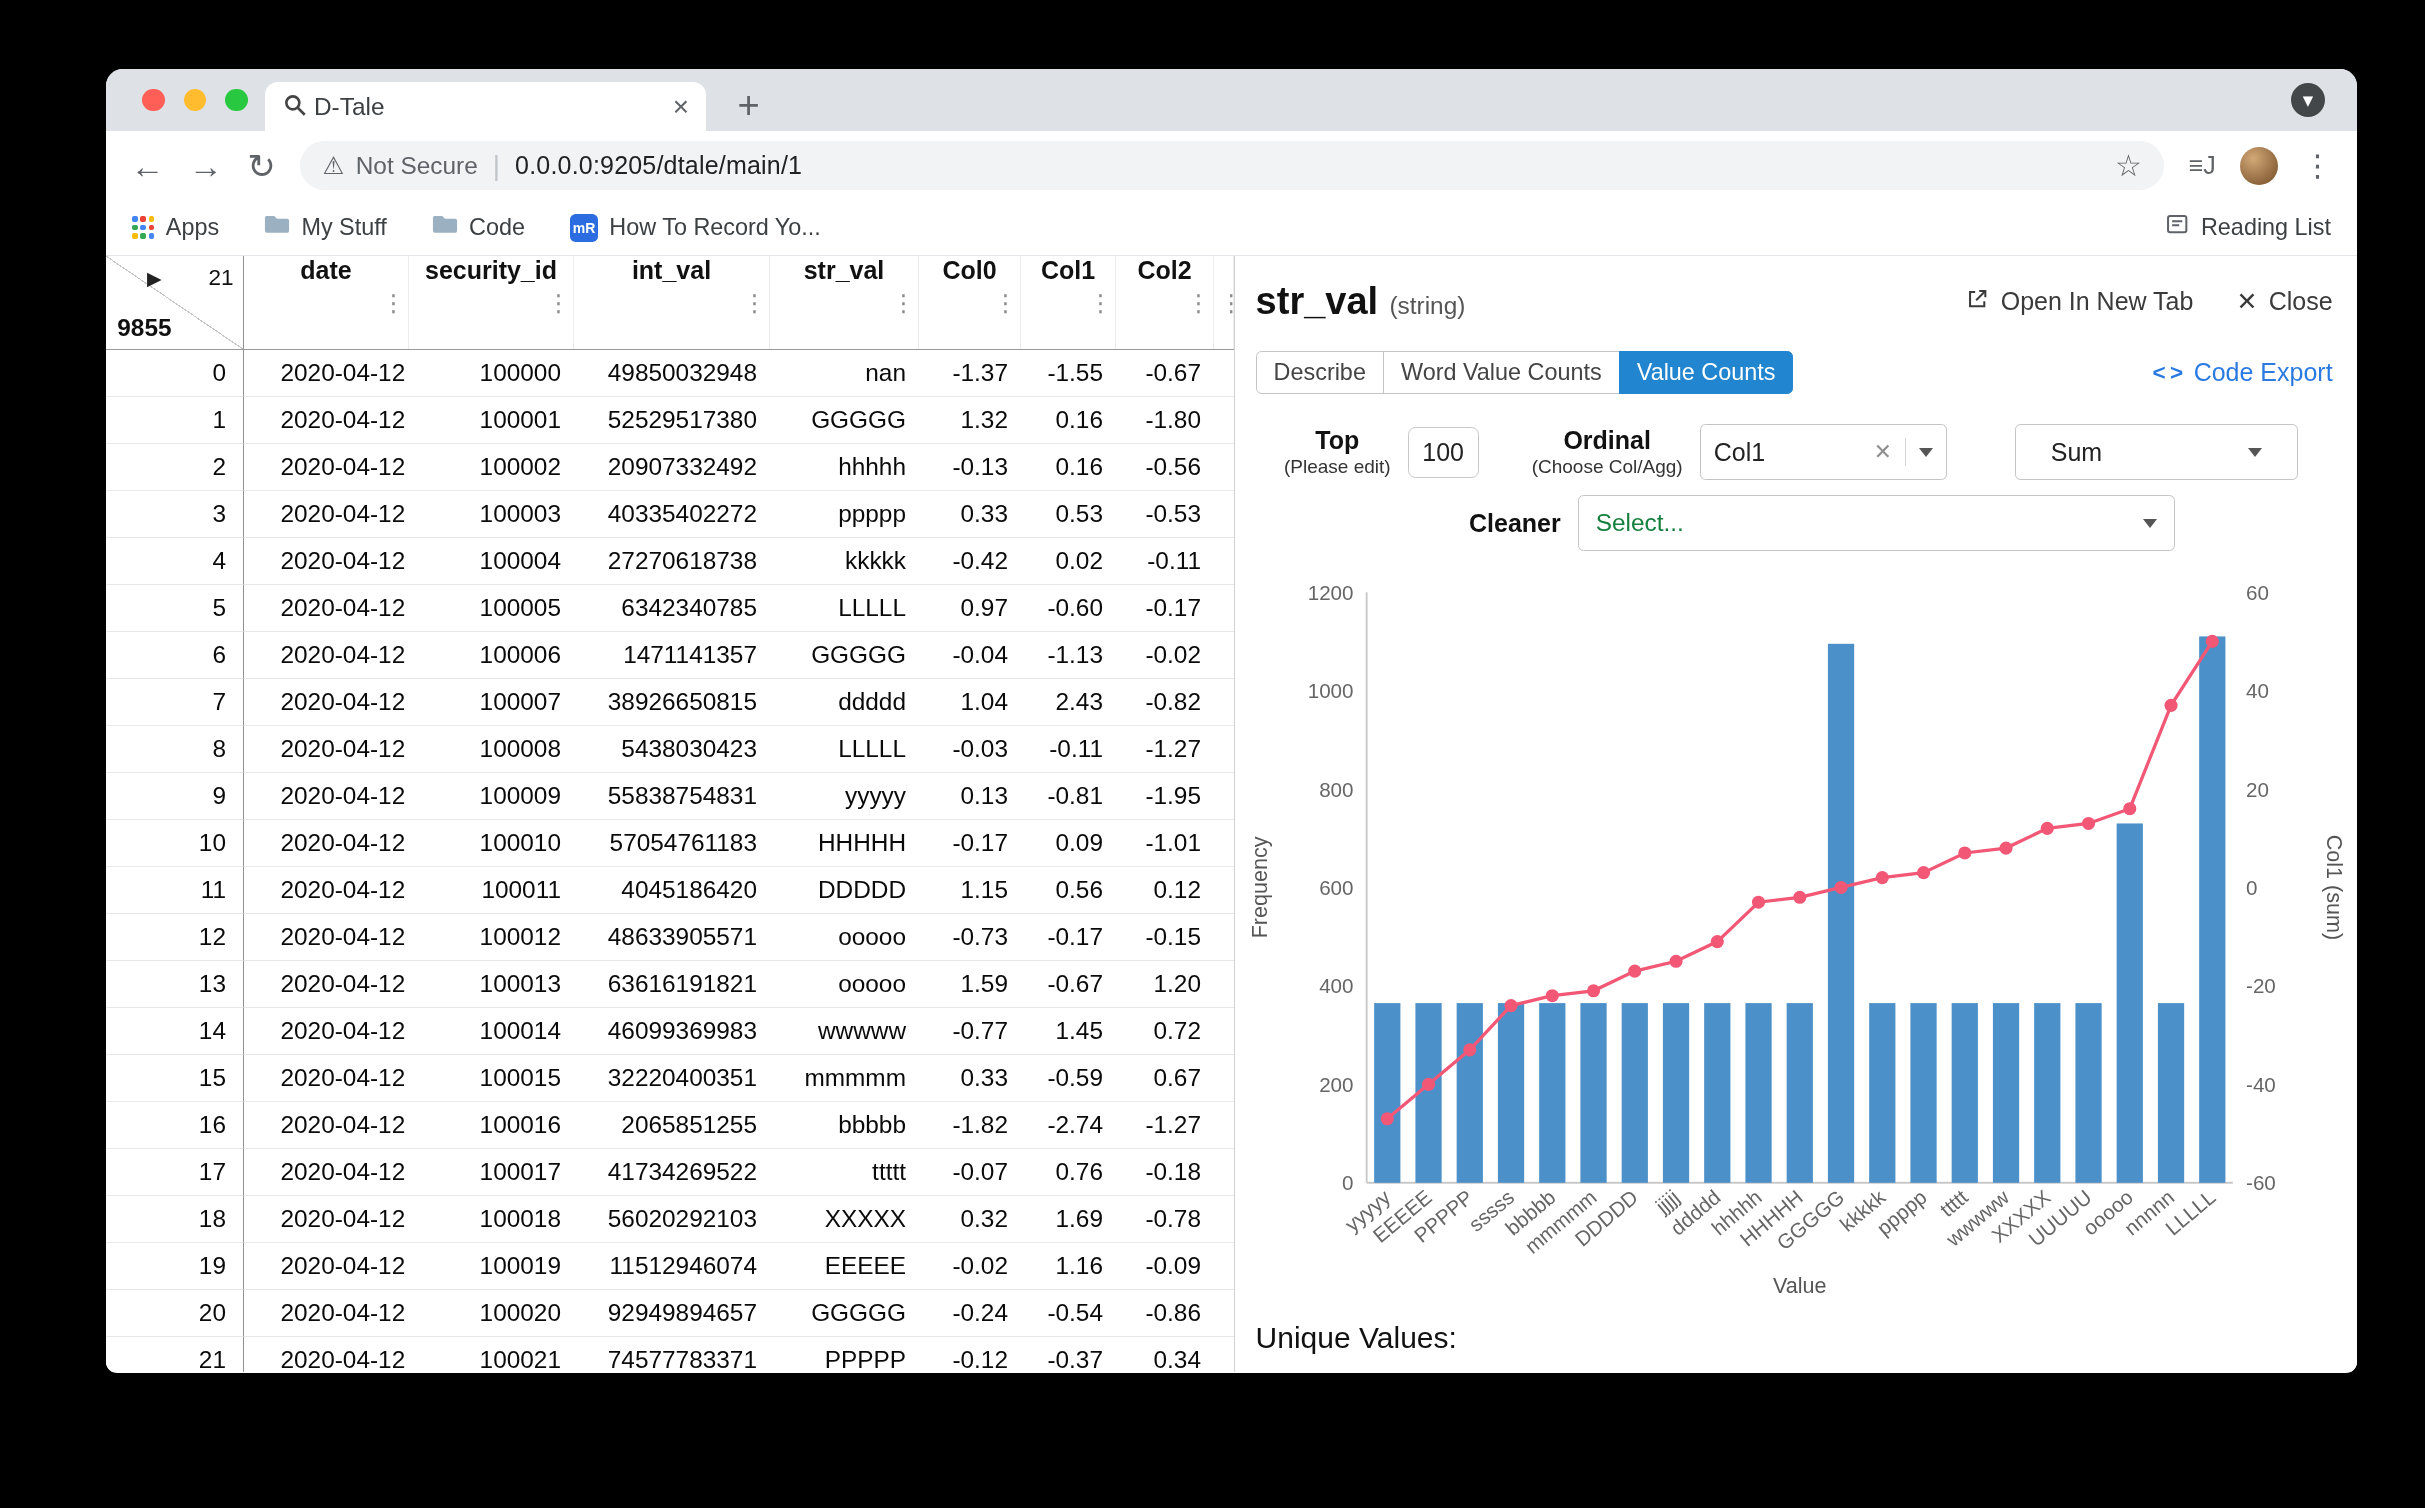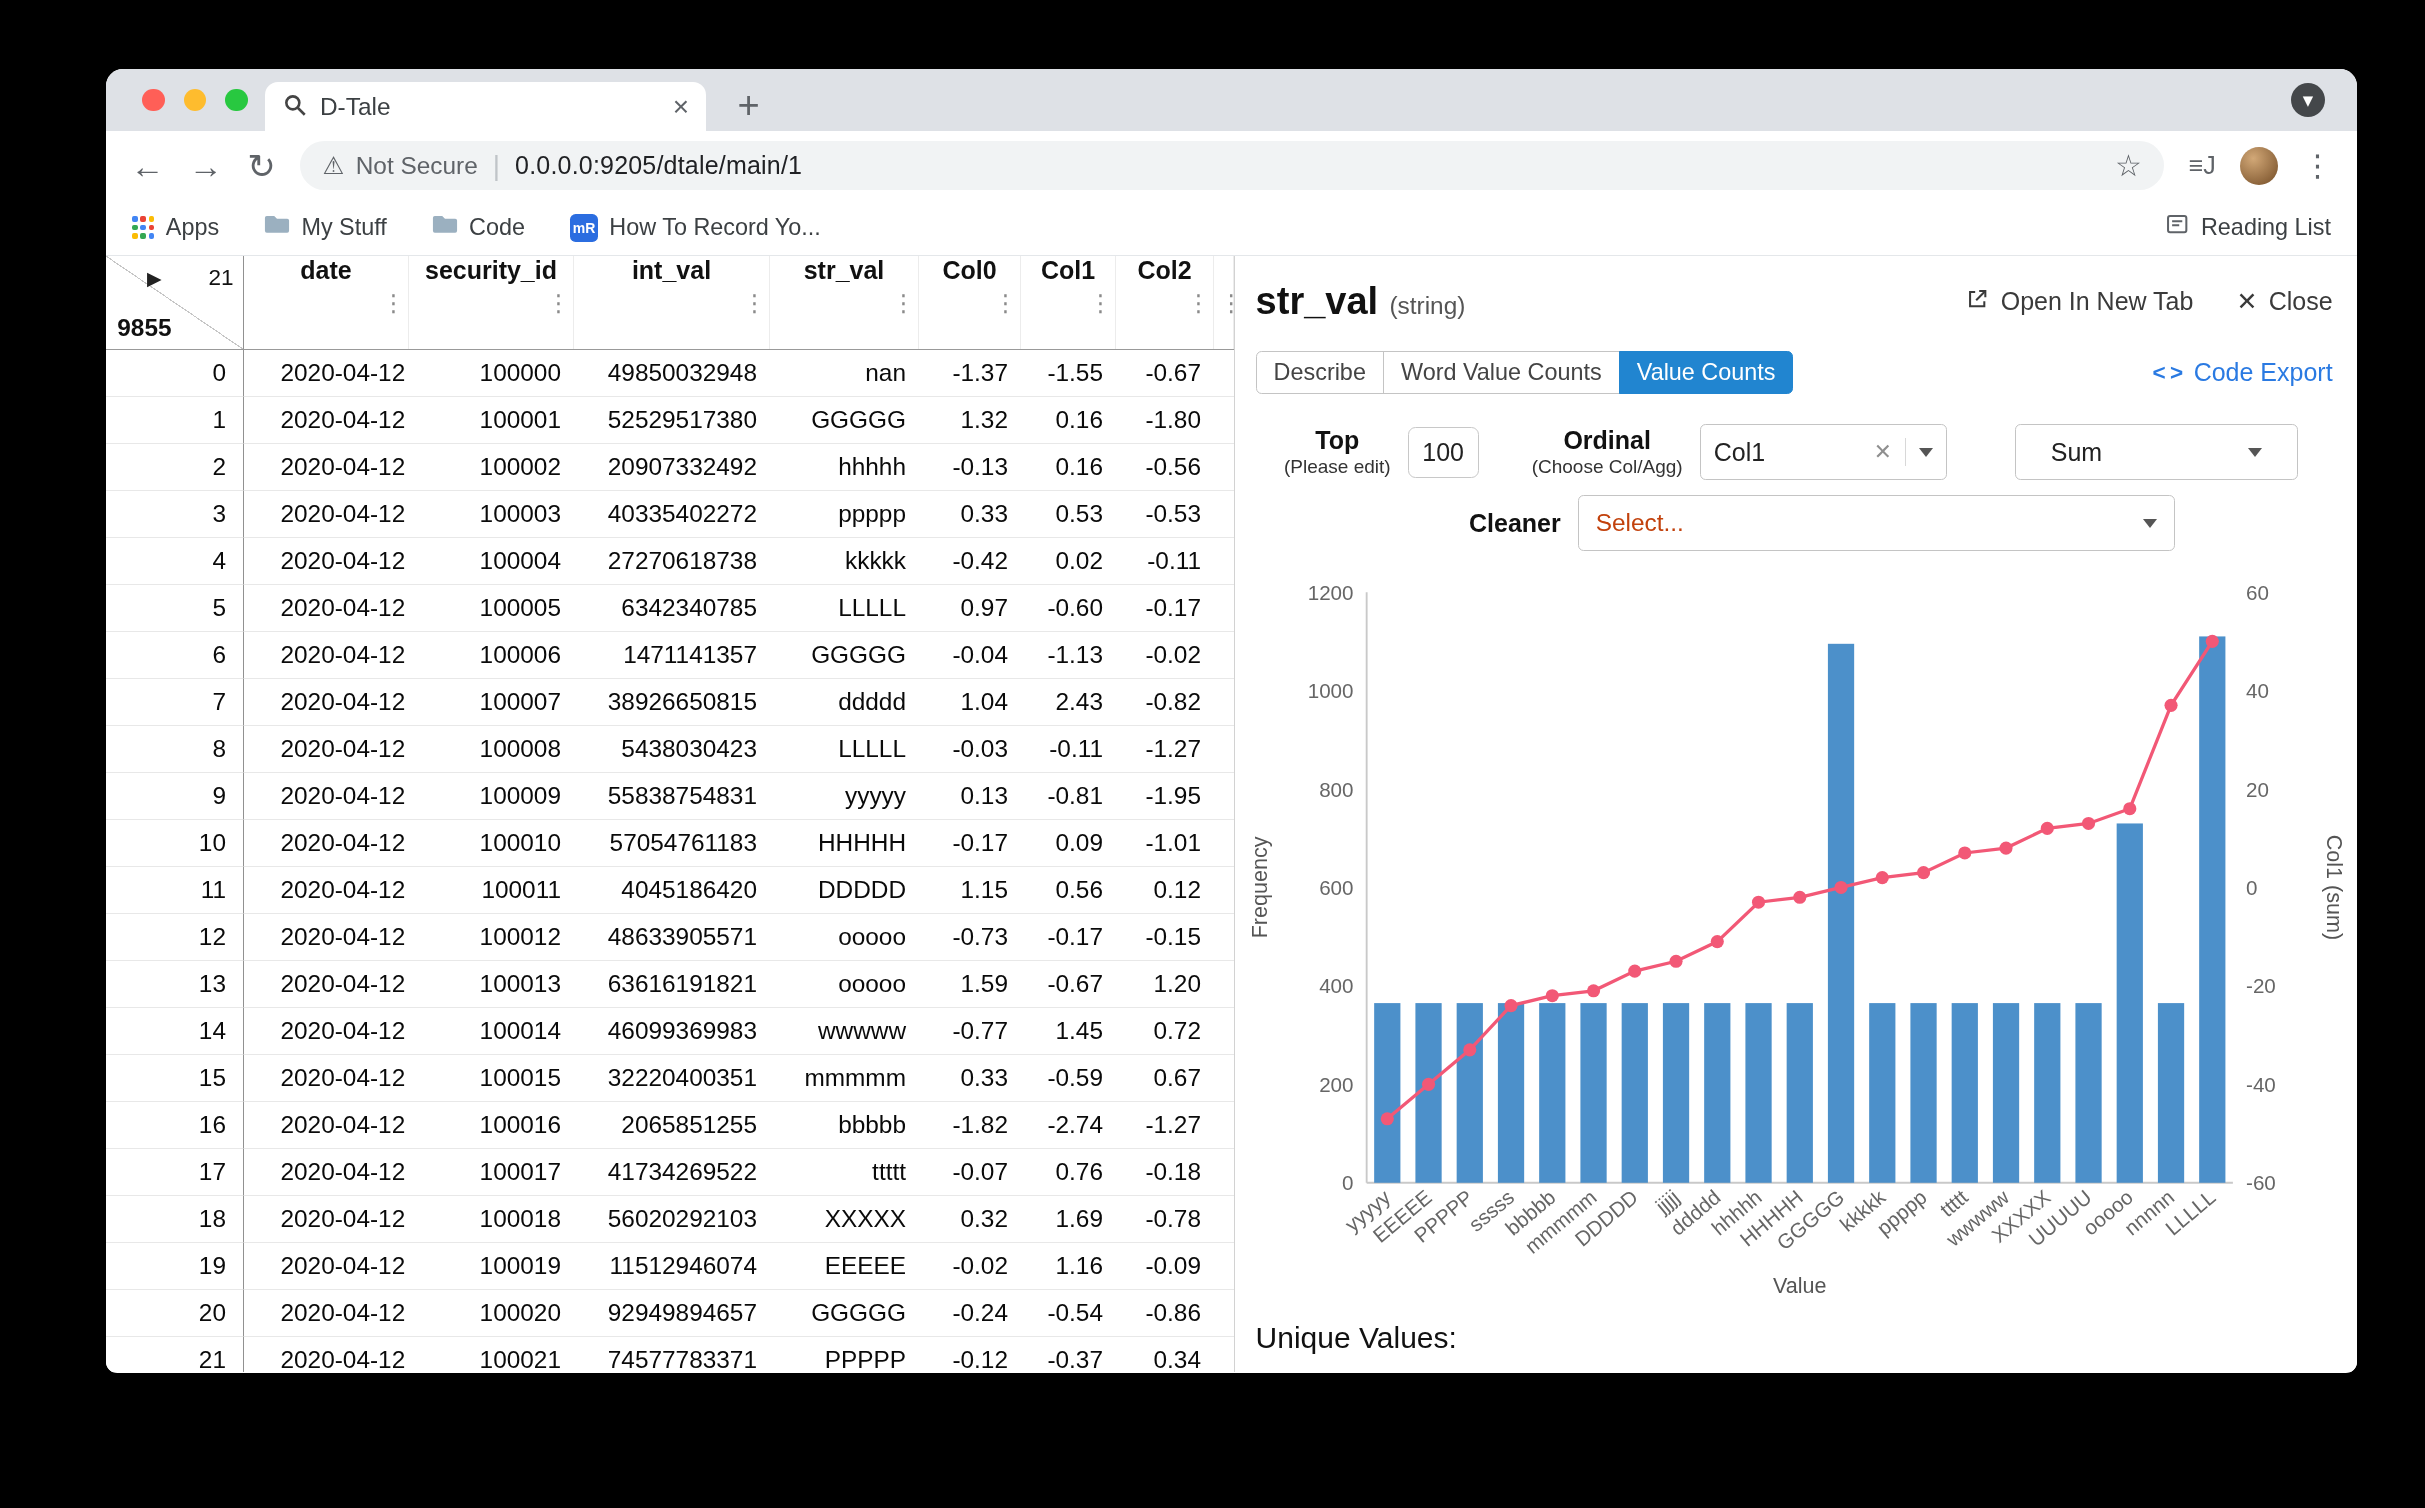--- a/index.html
+++ b/index.html
@@ -9,21 +9,21 @@
   .window { position:absolute; left:106px; top:69px; width:2251px; height:1304px;
             background:#fff; border-radius:17px 17px 11.3px 11.3px; overflow:hidden; }
 
   
   .tabstrip { position:relative; height:62px; background:#dee1e6; }
   .traffic { position:absolute; left:36px; top:19.7px; display:flex; gap:19px; }
   .light { width:22.5px; height:22.5px; border-radius:50%; }
   .l-red{background:#ff5f57}.l-yellow{background:#febc2e}.l-green{background:#28c840}
   .tab { position:absolute; left:159px; bottom:0; width:441px; height:49px; background:#fff;
          border-radius:13px 13px 0 0; display:flex; align-items:center; padding:0 17px; }
-  .tab-title { flex:1; margin-left:12px; font-size:24.4px; color:#3c4043; white-space:nowrap; overflow:hidden; }
+  .tab-title { flex:1; margin-left:6px; font-size:24.4px; color:#3c4043; white-space:nowrap; overflow:hidden; }
   .tab-close { font-size:28px; color:#5f6368; line-height:1; }
   .newtab { position:absolute; left:623px; bottom:5.6px; width:39px; height:39px; display:flex;
             align-items:center; justify-content:center; font-size:38px; color:#5f6368; }
   .strip-chevron { position:absolute; right:32px; top:14px; width:34px; height:34px; border-radius:50%;
             background:#44474a; color:#fff; display:flex; align-items:center; justify-content:center; font-size:20.6px; }
 
   
   .toolbar { height:69px; background:#fff; display:flex; align-items:center; padding:0 24.4px; gap:24.4px; }
   .nav-ico { font-size:34px; color:#5f6368; line-height:1; }
   .omnibox { flex:1; height:49px; border-radius:24.4px; background:#f1f3f4; display:flex;
@@ -96,21 +96,21 @@
   .lbl-main { font-size:25px; font-weight:bold; color:#111; }
   .lbl-sub { font-size:19px; color:#333; }
   .top-input { width:71px; height:51px; border:0.9px solid #c8c8c8; border-radius:7.5px; font-size:25px;
                text-align:center; margin-left:17px; color:#222; font-family:"Liberation Sans",sans-serif; }
   .select { height:56px; border:0.9px solid #c4c4c4; border-radius:5.6px; display:flex; align-items:center;
             background:#fff; }
   .sel-col1 { width:247px; margin-left:17px; padding:0 13px; }
   .sel-sum { width:283px; margin-left:68px; padding:0 35px; }
   .sel-cleaner { width:597px; margin-left:17px; padding:0 17px; }
   .sel-value { font-size:25px; color:#222; }
-  .sel-placeholder { font-size:24.4px; color:#c2410c;text-align:right; }
+  .sel-placeholder { font-size:24.4px; color:#15803d;text-align:right; }
   .sel-x { margin-left:auto; color:#8f8f8f; font-size:21.6px; }
   .sel-sep { width:0.9px; height:28px; background:#d8d8d8; margin:0 13px; }
   .caret { width:0; height:0; border-left:7.5px solid transparent; border-right:7.5px solid transparent;
            border-top:9.4px solid #555; }
   .ml-auto { margin-left:auto; }
   .ord-block { margin-left:53px; }
 
   .chart-wrap { margin-top:13px; }
   svg text { font-family:"Liberation Sans", sans-serif; }
   .tick { font-size:22px; fill:#666; }

